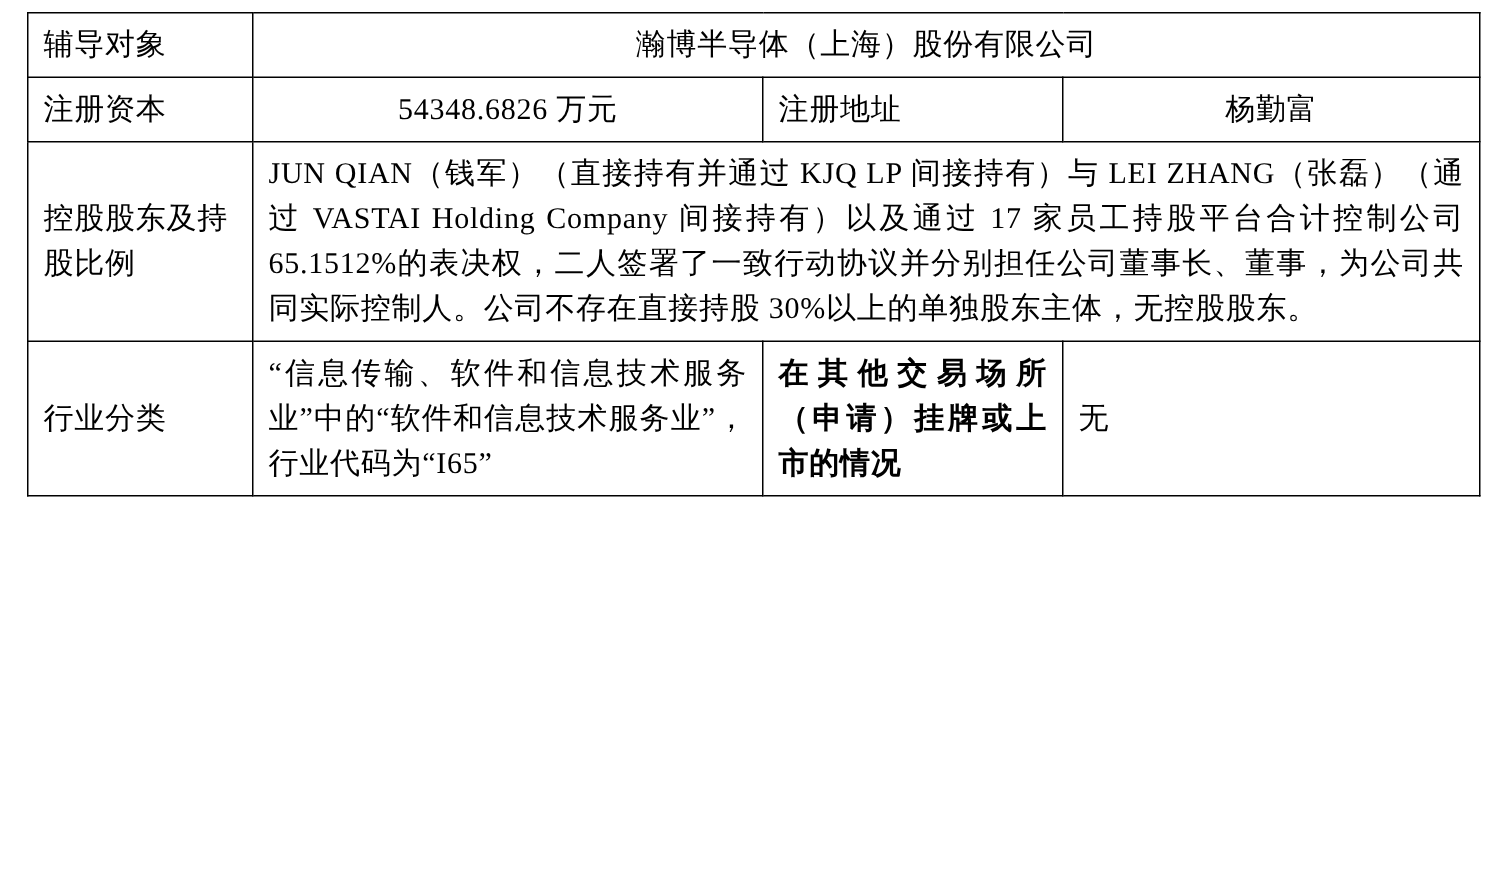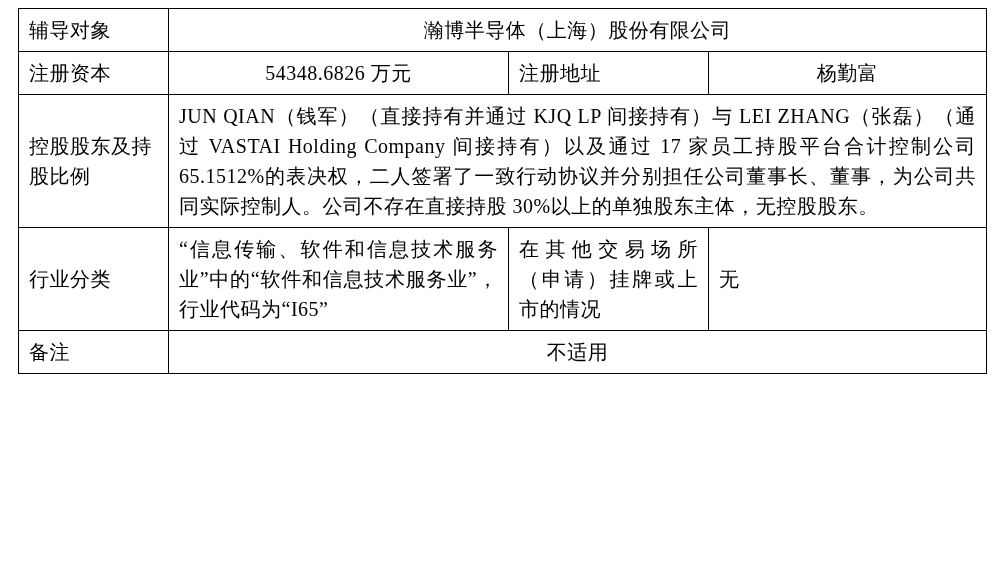--- a/index.html
+++ b/index.html
@@ -70,20 +70,21 @@
     padding: 8px 10px 8px 14px;
     font-size: 19.5px;
   }
   td.listing-label {
     text-align: justify;
     text-justify: inter-ideograph;
     line-height: 1.6;
     padding: 8px 10px 8px 12px;
     font-size: 19.5px;
     width: 200px;
+    font-weight: bold;
   }
   td.listing-value {
     text-align: left;
     padding-left: 16px;
     width: 280px;
   }
   .center-mid {
     vertical-align: middle;
   }
 </style>
@@ -112,19 +113,15 @@
       <tr>
         <td class="label-wrap center-mid">控股股东及持股比例</td>
         <td class="para" colspan="3">JUN QIAN（钱军）（直接持有并通过 KJQ LP 间接持有）与 LEI ZHANG（张磊）（通过 VASTAI Holding Company 间接持有）以及通过 17 家员工持股平台合计控制公司 65.1512%的表决权，二人签署了一致行动协议并分别担任公司董事长、董事，为公司共同实际控制人。公司不存在直接持股 30%以上的单独股东主体，无控股股东。</td>
       </tr>
       <tr>
         <td class="label center-mid">行业分类</td>
         <td class="industry-text">“信息传输、软件和信息技术服务业”中的“软件和信息技术服务业”，行业代码为“I65”</td>
         <td class="listing-label">在其他交易场所（申请）挂牌或上市的情况</td>
         <td class="listing-value center-mid">无</td>
       </tr>
-      <tr>
-        <td class="label">备注</td>
-        <td class="value" colspan="3">不适用</td>
-      </tr>
     </tbody>
   </table>
 </div>
 
 </body></html>

